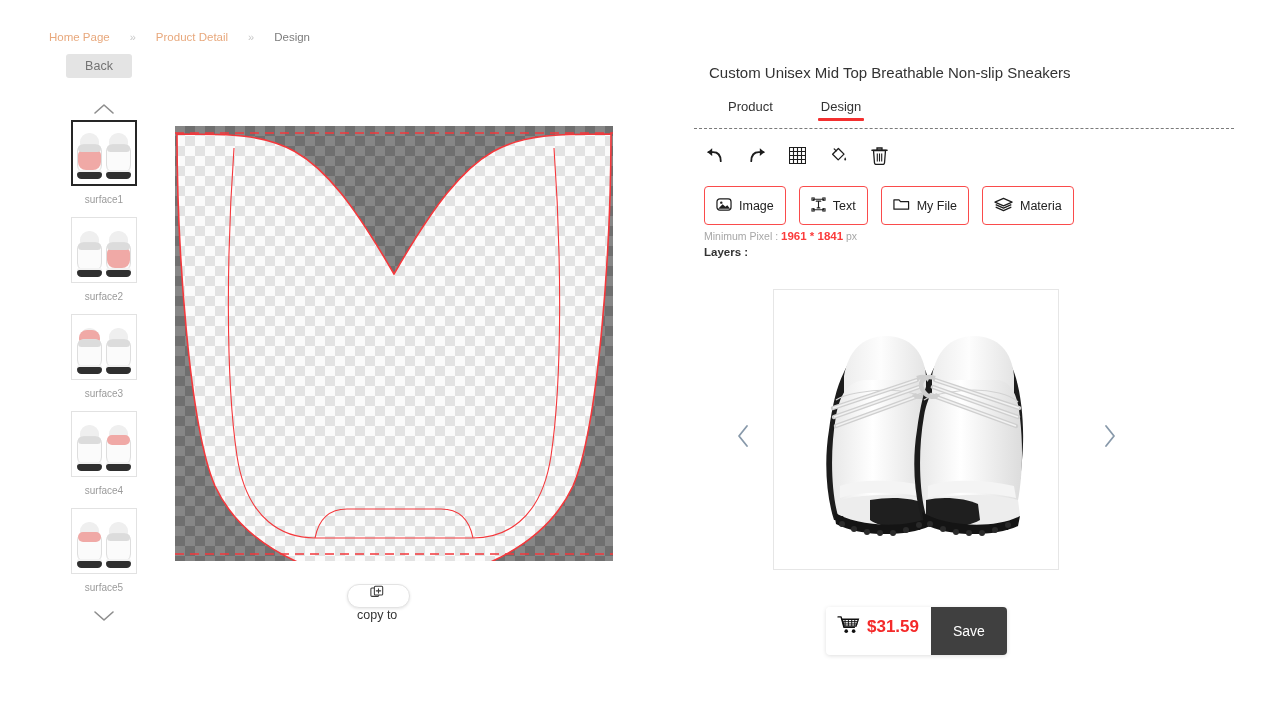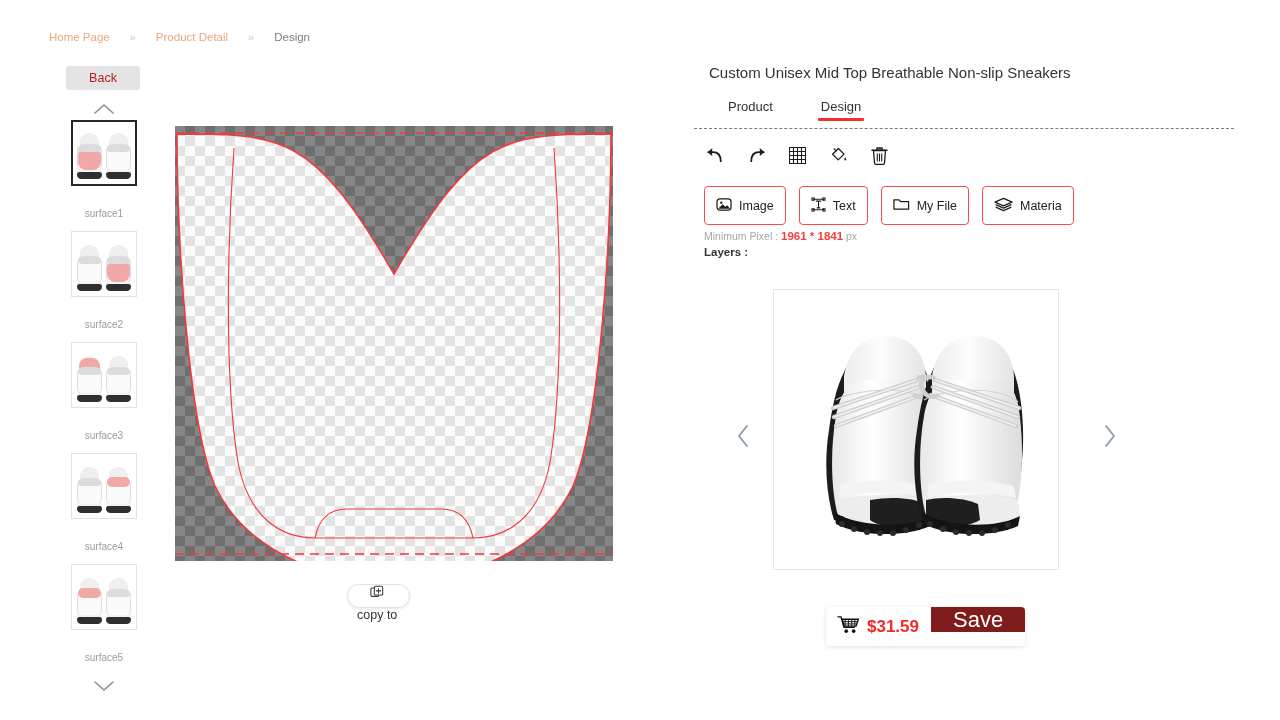--- a/index.html
+++ b/index.html
@@ -20,46 +20,46 @@
     display: flex; align-items: center; gap: 20px;
     white-space: nowrap;
   }
   .crumb-link { color: #e8a87c; text-decoration: none; }
   .crumb-sep { color: #c8c8c8; font-size: 11px; }
   .crumb-current { color: #7d7d7d; }
 
   
   .back-btn {
     position: absolute; left: 66px; top: 54px;
-    width: 74px; height: 24px;
+    width: 66px; height: 24px;
     background: #e4e4e4; border: none; border-radius: 3px;
-    color: #b91c1c; font-size: 12.5px;
+    color: #737373; font-size: 12.5px;
     font-family: "Liberation Sans", sans-serif;
     cursor: pointer;
-    display: flex; align-items: center; justify-content: center; margin-top: 12px;
+    display: flex; align-items: center; justify-content: center;
   }
 
   
   .rail { position: absolute; left: 60px; top: 98px; width: 88px; }
   .chev-btn {
     width: 88px; height: 22px;
     display: flex; align-items: center; justify-content: center;
     cursor: pointer; background: none; border: none;
   }
   .chev-btn svg { display: block; }
   .thumb-wrap { display: flex; flex-direction: column; align-items: center; }
   .thumb {
     width: 66px; height: 66px;
     border: 1px solid #e2e2e2; background: #fff;
     display: flex; align-items: flex-end; justify-content: center;
     cursor: pointer; overflow: hidden; position: relative;
   }
   .thumb.selected { border: 2px solid #262626; }
   .thumb-label {
-    font-size: 10px; color: #9b9b9b; margin-top: 22px; margin-bottom: 12px;
+    font-size: 10px; color: #9b9b9b; margin-top: 8px; margin-bottom: 12px;
     text-align: center;
   }
   
   .mini { width: 56px; height: 50px; position: relative; margin-bottom: 5px; }
   .mini .shoe { position: absolute; bottom: 0; width: 25px; height: 46px; }
   .mini .shoe.l { left: 1px; }
   .mini .shoe.r { right: 1px; }
   .mini .upper {
     position: absolute; left: 3px; top: 0; width: 19px; height: 16px;
     background: #efefef; border-radius: 9px 9px 3px 3px;
@@ -180,22 +180,22 @@
     display: flex; align-items: stretch;
     border-radius: 4px; overflow: hidden;
     box-shadow: 0 1px 4px rgba(0,0,0,.13);
   }
   .price-part {
     background: #fff; display: flex; align-items: center; gap: 7px;
     padding: 0 12px 0 11px; height: 39px;
   }
   .price-val { color: #f42a2a; font-size: 17px; font-weight: bold; }
   .save-btn {
-    background: #7f1d1d; color: #fff; border: none;
-    font-size: 22px; padding: 0 22px; height: 25px;
+    background: #404040; color: #fff; border: none;
+    font-size: 14px; padding: 0 22px; height: 48px;
     cursor: pointer; font-family: "Liberation Sans", sans-serif;
     display: flex; align-items: center;
   }
 </style>
 </head>
 <body>
 
 <div class="page">
 
   <div class="breadcrumb">

